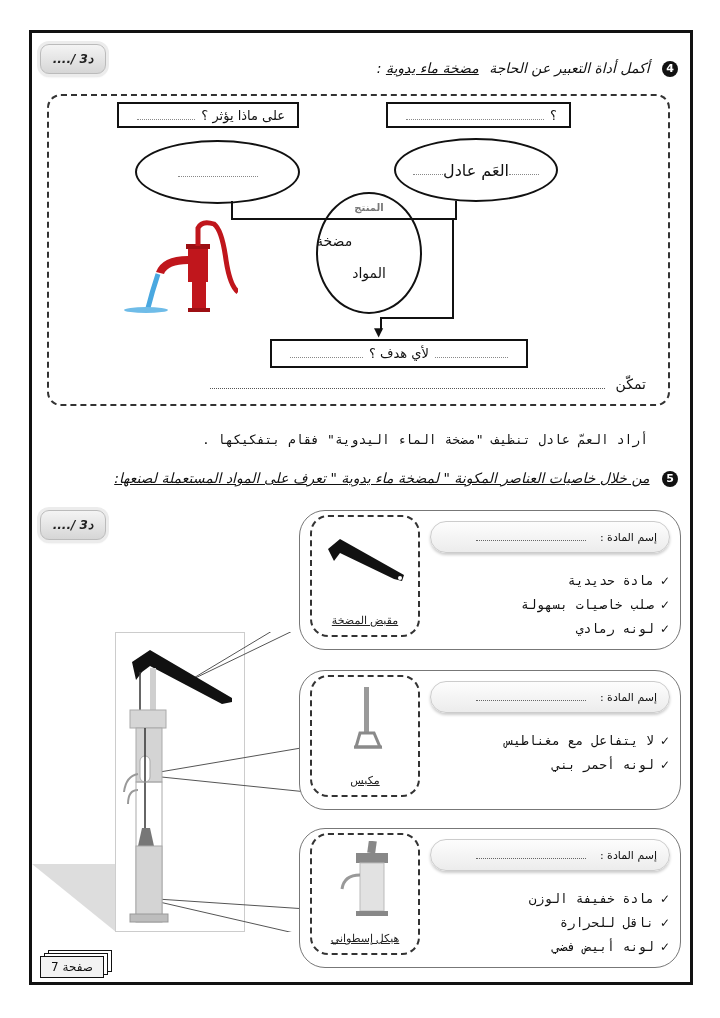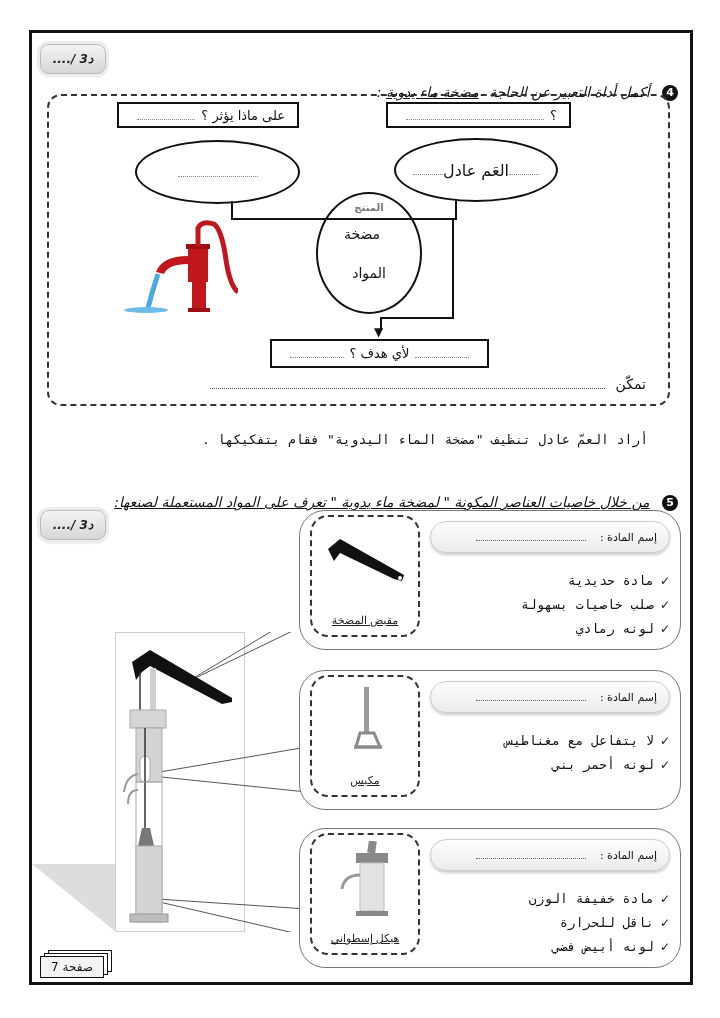--- a/index.html
+++ b/index.html
@@ -6,21 +6,21 @@
   body { width:720px; height:1018px; position:relative; overflow:hidden;
          font-family:"DejaVu Sans", sans-serif; color:#111; }
   .page-frame { position:absolute; left:29px; top:30px; width:664px; height:955px;
                 border:3px solid #111; box-sizing:border-box; }
   .score-badge { position:absolute; width:64px; height:28px; border-radius:9px;
                  background:linear-gradient(#f4f4f4,#d6d6d6); border:1px solid #bbb;
                  box-shadow:0 0 0 3px #ececec, 0 2px 3px rgba(0,0,0,.25);
                  font-size:12px; font-weight:bold; font-style:italic; display:flex;
                  align-items:center; justify-content:center; direction:ltr; color:#222; }
   .q-title { position:absolute; direction:rtl; font-size:14px; font-style:italic;
-             font-family:"DejaVu Sans", sans-serif; white-space:nowrap;margin-top:24px; }
+             font-family:"DejaVu Sans", sans-serif; white-space:nowrap; }
   .q-num { display:inline-block; width:16px; height:16px; border-radius:50%;
            background:#111; color:#fff; font-size:11px; font-weight:bold; font-style:normal;
            text-align:center; line-height:16px; margin-left:8px; vertical-align:middle; }
   .u { text-decoration:underline; }
   .dash-box { position:absolute; left:47px; top:94px; width:623px; height:312px;
               border:2px dashed #333; border-radius:14px; box-sizing:border-box; }
   .rect-box { position:absolute; border:2px solid #111; background:#fff; height:26px;
               box-sizing:border-box; direction:rtl; font-size:13px; display:flex;
               align-items:center; padding:0 12px; }
   .rect-box .dots { flex:1; border-bottom:1px dotted #888; margin:0 6px; height:8px; }
@@ -94,35 +94,35 @@
 <div class="line" style="left:231px;top:201px;width:2px;height:19px;"></div>
 <div class="line" style="left:455px;top:201px;width:2px;height:19px;"></div>
 <div class="line" style="left:231px;top:218px;width:226px;height:2px;"></div>
 <div class="line" style="left:452px;top:220px;width:2px;height:99px;"></div>
 <div class="line" style="left:380px;top:317px;width:74px;height:2px;"></div>
 <div class="line" style="left:380px;top:317px;width:2px;height:14px;"></div>
 <div style="position:absolute;left:374px;top:326px;font-size:12px;line-height:12px;">▼</div>
 
 <div class="center-circle"></div>
 <div style="position:absolute;left:316px;top:202px;width:106px;text-align:center;font-size:10px;color:#777;font-weight:bold;">المنتج</div>
-<div style="position:absolute;left:316px;top:226px;width:92px;text-align:center;font-size:14px;">مضخة</div>
+<div style="position:absolute;left:316px;top:233px;width:92px;text-align:left;font-size:14px;">مضخة</div>
 <div style="position:absolute;left:316px;top:265px;width:106px;text-align:center;font-size:14px;">المواد</div>
 
 <svg style="position:absolute;left:122px;top:220px;" width="116" height="100">
   <path d="M70 60 L70 90 L84 90 L84 60 Z" fill="#c0161c"></path>
   <rect x="66" y="26" width="20" height="36" fill="#c0161c"></rect>
   <rect x="64" y="24" width="24" height="5" fill="#9d0f13"></rect>
   <rect x="66" y="88" width="22" height="4" fill="#9d0f13"></rect>
   <path d="M66 36 Q40 36 34 52 L42 54 Q46 44 66 44 Z" fill="#c0161c"></path>
   <path d="M76 26 L76 8 Q80 0 92 4 Q100 10 104 40 Q108 66 116 72" stroke="#c0161c" stroke-width="5" fill="none"></path>
   <path d="M36 54 Q30 72 26 88" stroke="#4aa8e0" stroke-width="5" fill="none"></path>
   <ellipse cx="24" cy="90" rx="22" ry="3" fill="#6fbce8"></ellipse>
 </svg>
 
-<div class="rect-box" style="left:270px;top:339px;width:219px;height:29px;">
+<div class="rect-box" style="left:270px;top:339px;width:258px;height:29px;">
   <span class="dots"></span>
   <span>لأي هدف ؟</span>
   <span class="dots"></span>
 </div>
 
 <div style="position:absolute;right:74px;top:376px;direction:rtl;font-size:14px;white-space:nowrap;">
   <span>تمكّن</span>
   <span style="display:inline-block;width:395px;border-bottom:1px dotted #555;height:8px;margin-right:6px;"></span>
 </div>
 

